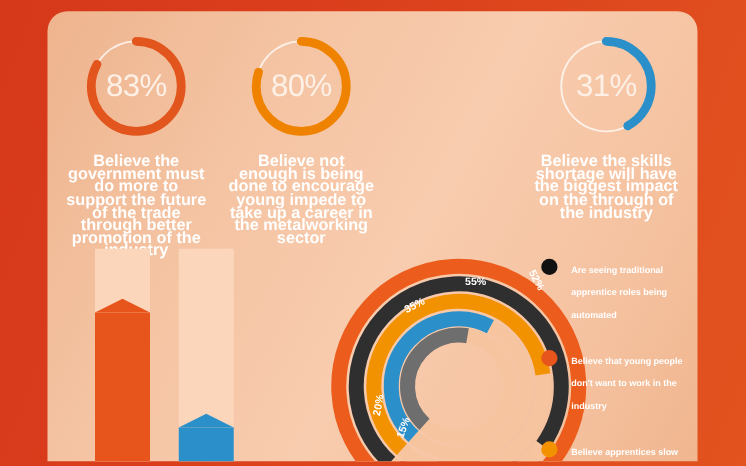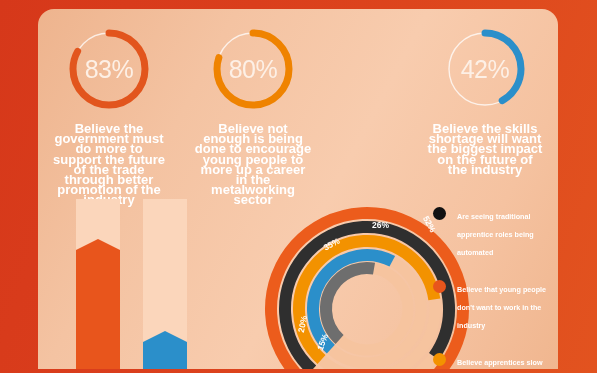--- a/index.html
+++ b/index.html
@@ -66,43 +66,43 @@
         <div class="donut-wrap">
           <svg width="92" height="92" viewBox="0 0 92 92">
             <circle cx="46" cy="46" r="36" fill="none" stroke="#ffffff" stroke-opacity="0.75" stroke-width="1.4"></circle>
             <circle id="d1" cx="46" cy="46" r="36" fill="none" stroke-width="7" stroke-linecap="round" transform="rotate(-90 46 46)" stroke="#e2551d" stroke-dasharray="187.74157697852604 226.1946710584651"></circle>
           </svg>
           <div class="donut-val">83%</div>
         </div>
         <div class="donut-cap">Believe the government must do more to support the future of the trade through better promotion of the industry</div>
       </div>
 
-      <div class="donut-card" style="left:150px;">
+      <div class="donut-card" style="left:138px;">
         <div class="donut-wrap">
           <svg width="92" height="92" viewBox="0 0 92 92">
             <circle cx="46" cy="46" r="36" fill="none" stroke="#ffffff" stroke-opacity="0.75" stroke-width="1.4"></circle>
             <circle id="d2" cx="46" cy="46" r="36" fill="none" stroke-width="7" stroke-linecap="round" transform="rotate(-90 46 46)" stroke="#ef8300" stroke-dasharray="180.95573684677208 226.1946710584651"></circle>
           </svg>
           <div class="donut-val">80%</div>
         </div>
-        <div class="donut-cap">Believe not enough is being done to encourage young people to more up a career in the metalworking sector</div>
+        <div class="donut-cap">Believe not enough is being done to encourage young impede to take up a career in the metalworking sector</div>
       </div>
 
       <div class="donut-card" style="left:258px;">
       </div>
 
       <div class="donut-card" style="left:382px;">
         <div class="donut-wrap">
           <svg width="92" height="92" viewBox="0 0 92 92">
             <circle cx="46" cy="46" r="36" fill="none" stroke="#ffffff" stroke-opacity="0.75" stroke-width="1.4"></circle>
             <circle id="d4" cx="46" cy="46" r="36" fill="none" stroke-width="7" stroke-linecap="round" transform="rotate(-90 46 46)" stroke="#2b8fca" stroke-dasharray="95.00176184455535 226.1946710584651"></circle>
           </svg>
-          <div class="donut-val">42%</div>
+          <div class="donut-val">31%</div>
         </div>
-        <div class="donut-cap">Believe the skills shortage will want the biggest impact on the future of the industry</div>
+        <div class="donut-cap">Believe the skills shortage will have the biggest impact on the through of the industry</div>
       </div>
 
     </div>
 
     <div class="bars">
       <div class="bar-track" style="left:0;height:183px;"></div>
       <div class="bar-fill" id="barfill1" style="left: 0px; height: 131.76px; background: rgb(232, 85, 28);">
         <span class="tip" id="bartip1" style="border-bottom: 11px solid rgb(232, 85, 28);"></span>
       </div>
 
@@ -123,21 +123,21 @@
           </g>
         <g id="arc-rings">
             <circle cx="107" cy="112" r="96" fill="none" stroke="#ec5c1c" stroke-width="12" stroke-dasharray="470.4849158016074 603.1857894892403" transform="rotate(132 107 112)"></circle>
             <circle cx="107" cy="112" r="82" fill="none" stroke="#2f2f2f" stroke-width="12" stroke-dasharray="376.11147248777 515.221195188726" transform="rotate(132 107 112)"></circle>
             <circle cx="107" cy="112" r="68" fill="none" stroke="#f39200" stroke-width="12" stroke-dasharray="260.62652654180926 427.2566008882119" transform="rotate(132 107 112)"></circle>
             <circle cx="107" cy="112" r="54" fill="none" stroke="#2b8fca" stroke-width="12" stroke-dasharray="156.07432303034093 339.29200658769764" transform="rotate(132 107 112)"></circle>
             <circle cx="107" cy="112" r="41" fill="none" stroke="#6e6e6e" stroke-width="12" stroke-dasharray="105.62034501368883 257.610597594363" transform="rotate(132 107 112)"></circle>
           </g>
       </svg>
       <div class="arc-label" id="arclab0" style="left:161px;top:22px;transform:rotate(62deg);">52%</div>
-      <div class="arc-label" id="arclab1" style="left:112px;top:23px;">26%</div>
+      <div class="arc-label" id="arclab1" style="left:112px;top:23px;">55%</div>
       <div class="arc-label" id="arclab2" style="left:63px;top:42px;transform:rotate(-28deg);">35%</div>
       <div class="arc-label" id="arclab3" style="left:34px;top:122px;transform:rotate(-79deg);">20%</div>
       <div class="arc-label" id="arclab4" style="left:54px;top:140px;transform:rotate(-70deg);">15%</div>
     </div>
 
     <div class="legend">
       <div class="legend-item">
         <span class="legend-dot" id="ldot1" style="background: rgb(17, 17, 17);"></span>
         <span class="legend-text">Are seeing traditional apprentice roles being automated</span>
       </div>

